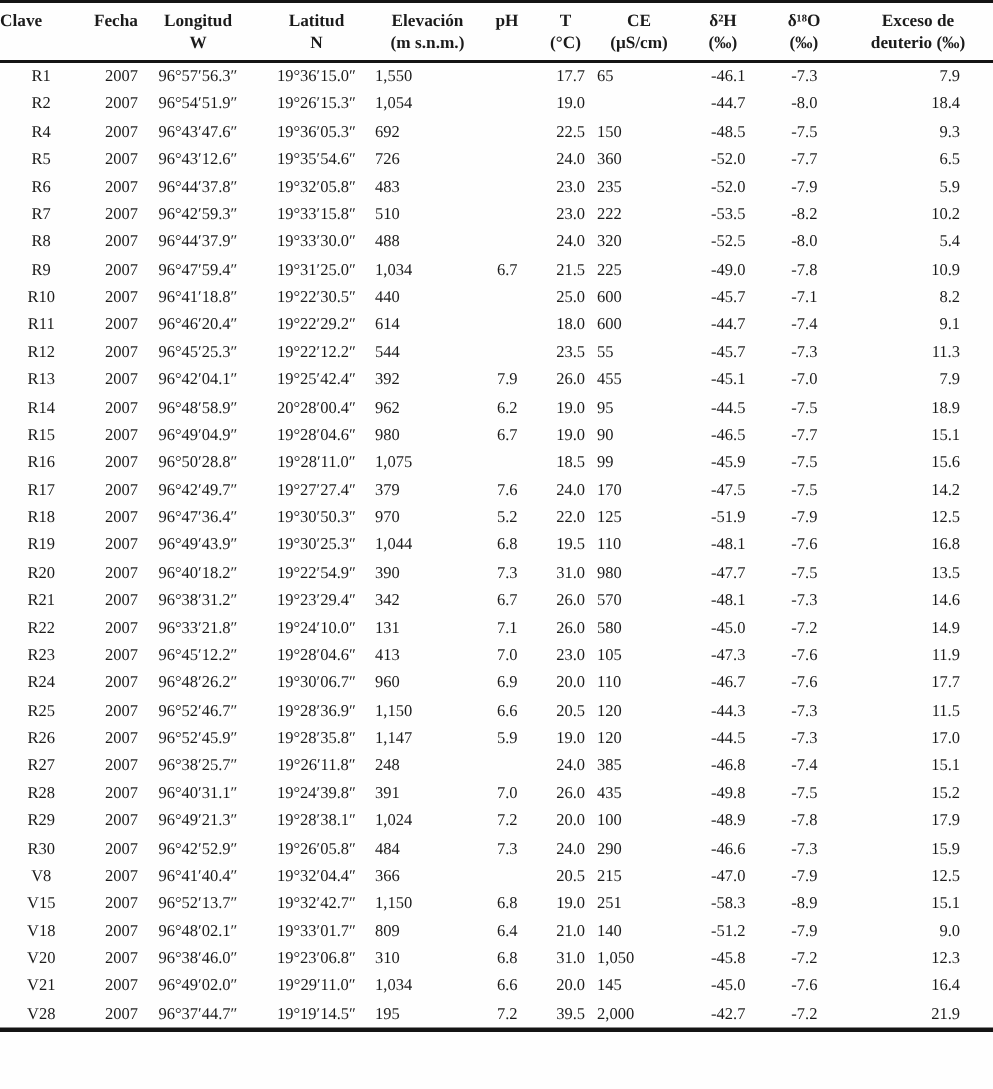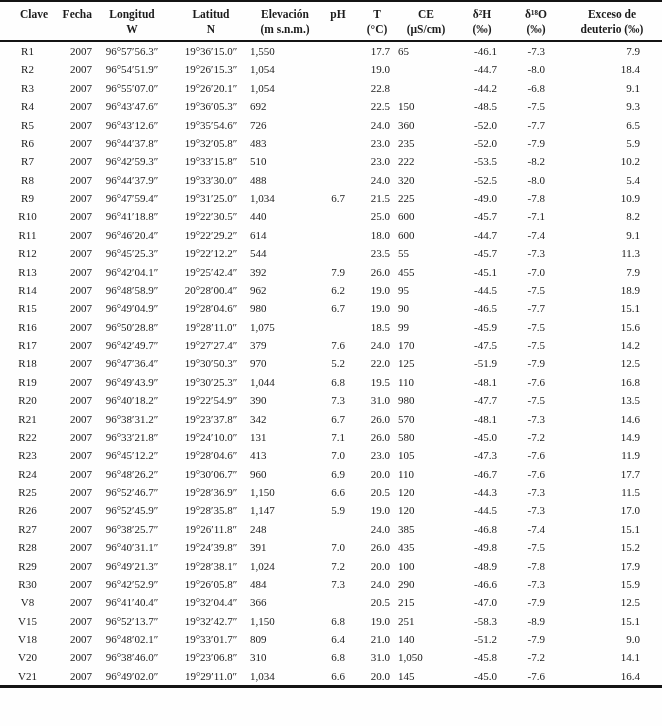--- a/index.html
+++ b/index.html
@@ -38,21 +38,21 @@
   tbody td {
     font-size: 11px;
     height: 18.38px;
     line-height: 18.38px;
     padding: 0;
     white-space: nowrap;
     overflow: hidden;
   }
   
   .c0  { text-align: center;  padding-left: 9px; }
-  th.c0 { text-align: left; padding-left: 20px; }
+  th.c0 { text-align: left; padding-left: 0; }
   .c1  { text-align: right; }
   .c2  { text-align: center; }
   .c3  { text-align: center; }
   .c4  { text-align: left; padding-right: 22px; }
   .c5  { text-align: right; padding-right: 11px; margin-top: 24px; }
   .c6  { text-align: right; padding-right: 8px; }
   .c7  { text-align: left; padding-right: 14px; }
   .c8  { text-align: right; padding-right: 13px; }
   .c9  { text-align: right; padding-right: 17px; }
   .c10 { text-align: right; padding-right: 22px; }
@@ -112,33 +112,20 @@
           <td class="c3">19°26′15.3″</td>
           <td class="c4">1,054</td>
           <td class="c5"></td>
           <td class="c6">19.0</td>
           <td class="c7"></td>
           <td class="c8">-44.7</td>
           <td class="c9">-8.0</td>
           <td class="c10">18.4</td>
         </tr>
         <tr>
-          <td class="c0">R3</td>
-          <td class="c1">2007</td>
-          <td class="c2">96°55′07.0″</td>
-          <td class="c3">19°26′20.1″</td>
-          <td class="c4">1,054</td>
-          <td class="c5"></td>
-          <td class="c6">22.8</td>
-          <td class="c7"></td>
-          <td class="c8">-44.2</td>
-          <td class="c9">-6.8</td>
-          <td class="c10">9.1</td>
-        </tr>
-        <tr>
           <td class="c0">R4</td>
           <td class="c1">2007</td>
           <td class="c2">96°43′47.6″</td>
           <td class="c3">19°36′05.3″</td>
           <td class="c4">692</td>
           <td class="c5"></td>
           <td class="c6">22.5</td>
           <td class="c7">150</td>
           <td class="c8">-48.5</td>
           <td class="c9">-7.5</td>
@@ -349,21 +336,21 @@
           <td class="c6">31.0</td>
           <td class="c7">980</td>
           <td class="c8">-47.7</td>
           <td class="c9">-7.5</td>
           <td class="c10">13.5</td>
         </tr>
         <tr>
           <td class="c0">R21</td>
           <td class="c1">2007</td>
           <td class="c2">96°38′31.2″</td>
-          <td class="c3">19°23′37.8″</td>
+          <td class="c3">19°23′29.4″</td>
           <td class="c4">342</td>
           <td class="c5">6.7</td>
           <td class="c6">26.0</td>
           <td class="c7">570</td>
           <td class="c8">-48.1</td>
           <td class="c9">-7.3</td>
           <td class="c10">14.6</td>
         </tr>
         <tr>
           <td class="c0">R22</td>
@@ -525,30 +512,43 @@
           <td class="c0">V20</td>
           <td class="c1">2007</td>
           <td class="c2">96°38′46.0″</td>
           <td class="c3">19°23′06.8″</td>
           <td class="c4">310</td>
           <td class="c5">6.8</td>
           <td class="c6">31.0</td>
           <td class="c7">1,050</td>
           <td class="c8">-45.8</td>
           <td class="c9">-7.2</td>
-          <td class="c10">14.1</td>
+          <td class="c10">12.3</td>
         </tr>
         <tr>
           <td class="c0">V21</td>
           <td class="c1">2007</td>
           <td class="c2">96°49′02.0″</td>
           <td class="c3">19°29′11.0″</td>
           <td class="c4">1,034</td>
           <td class="c5">6.6</td>
           <td class="c6">20.0</td>
           <td class="c7">145</td>
           <td class="c8">-45.0</td>
           <td class="c9">-7.6</td>
           <td class="c10">16.4</td>
         </tr>
+        <tr>
+          <td class="c0">V28</td>
+          <td class="c1">2007</td>
+          <td class="c2">96°37′44.7″</td>
+          <td class="c3">19°19′14.5″</td>
+          <td class="c4">195</td>
+          <td class="c5">7.2</td>
+          <td class="c6">39.5</td>
+          <td class="c7">2,000</td>
+          <td class="c8">-42.7</td>
+          <td class="c9">-7.2</td>
+          <td class="c10">21.9</td>
+        </tr>
       </tbody>
   </table>
 </div>
 
 </body></html>

